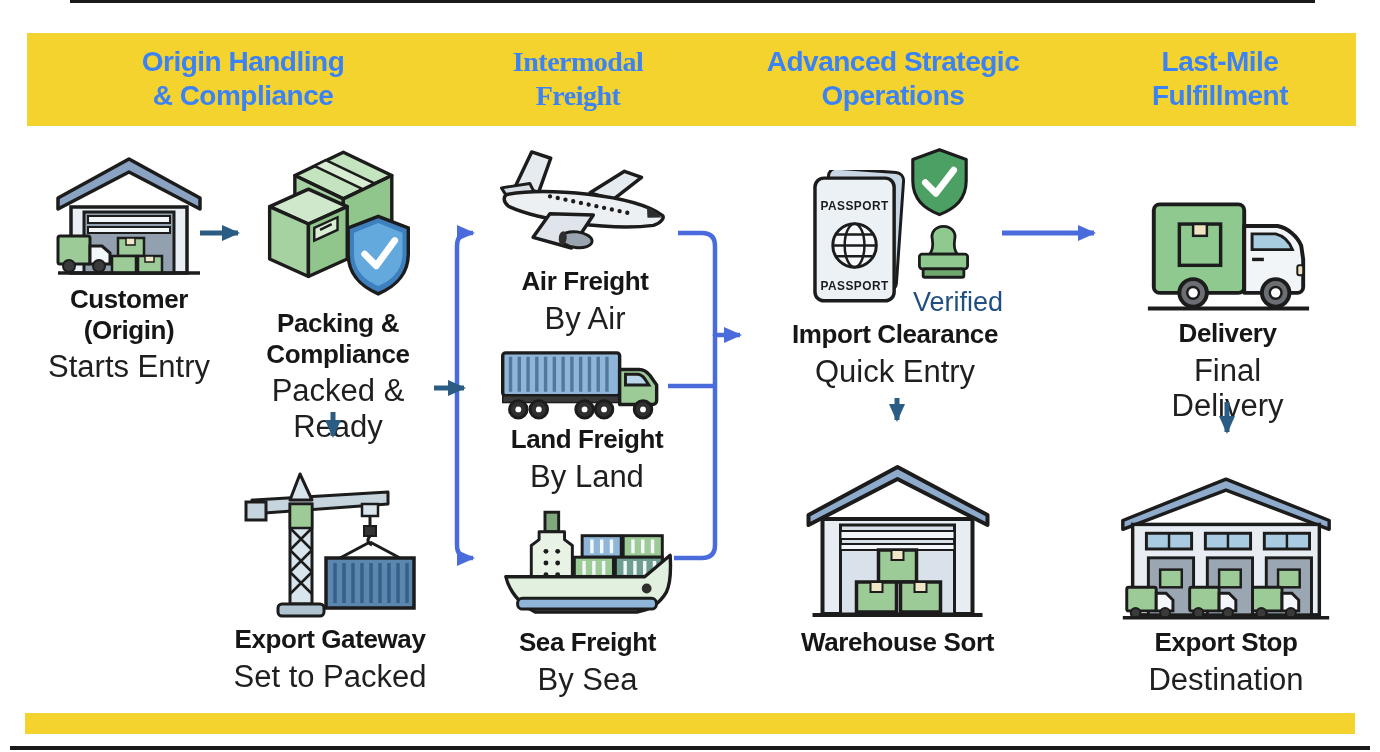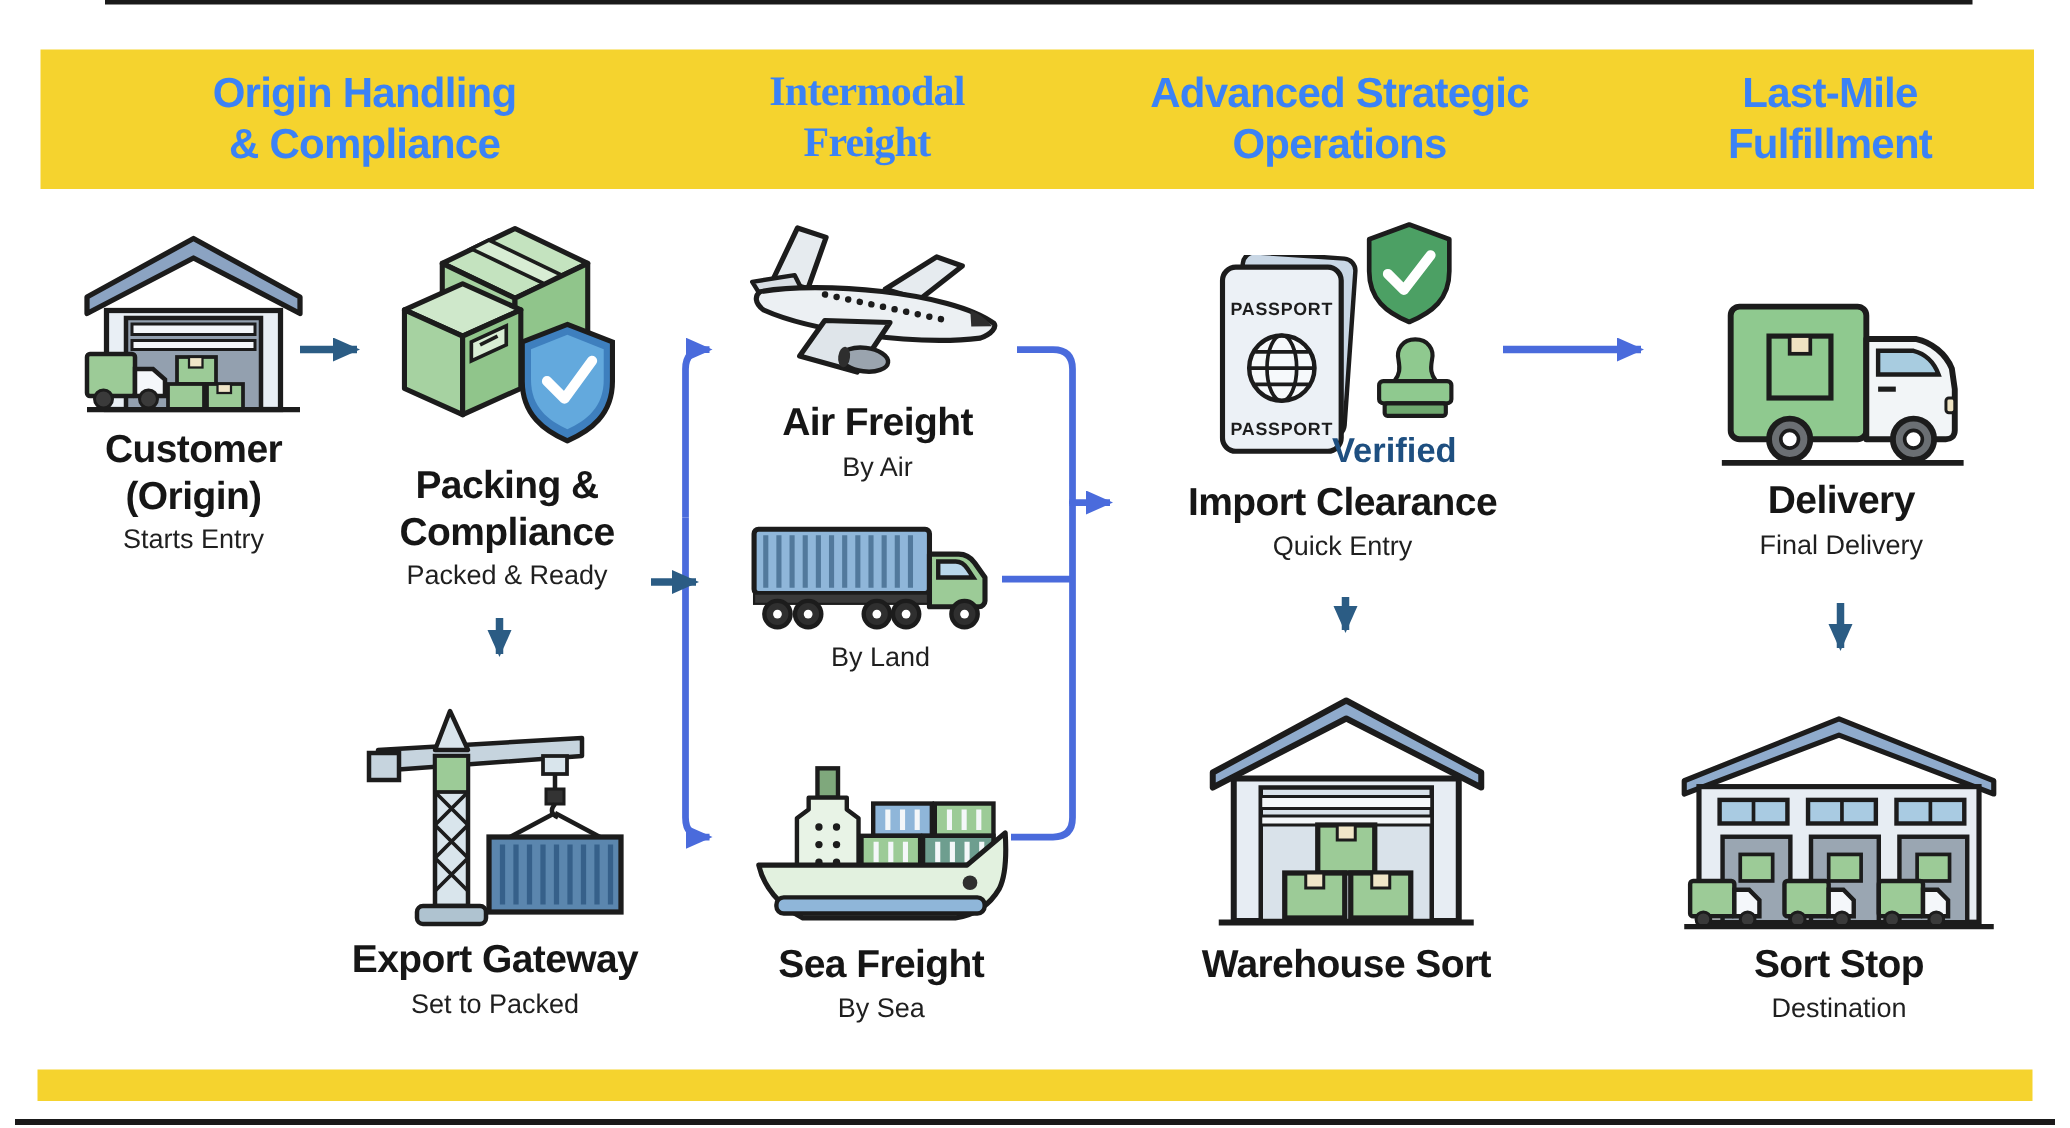--- a/index.html
+++ b/index.html
@@ -19,25 +19,25 @@
     white-space:pre-line;color:#3b82f6;letter-spacing:-0.5px;top:45px;
   }
   .node{position:absolute;text-align:center;}
   .icon-wrap{display:flex;align-items:flex-end;justify-content:center;}
   .icon-wrap.rel{position:relative;}
   .title{
     font-weight:700;font-size:26px;line-height:1.18;white-space:pre-line;
     color:var(--text-dark,#161616);letter-spacing:-0.4px;
   }
   .subtitle{
-    font-size:18px;line-height:1.15;margin-top:4px;color:#1f1f1f;white-space:pre-line;
+    font-size:31px;line-height:1.15;margin-top:4px;color:#1f1f1f;white-space:pre-line;
   }
   .verified{
-    position:absolute;font-weight:700;font-size:23px;
-    color:var(--verified-blue,#1E4F80);text-align:left;
+    position:absolute;font-weight:400;font-size:27px;
+    color:var(--verified-blue,#1E4F80);text-align:right;
   }
   .arrows{position:absolute;left:0;top:0;pointer-events:none;}
   svg{display:block;}
   .pp-text{font-family:"Liberation Sans","DejaVu Sans",sans-serif;font-weight:700;}
 </style>
 </head>
 <body>
 
 <div class="edge-line" style="left:70px;top:0;width:1245px;height:3px;"></div>
 <div class="edge-line" style="left:10px;top:746px;width:1360px;height:4px;"></div>
@@ -168,20 +168,21 @@
       <circle cx="43" cy="63" r="9" fill="#2f2f2f" stroke="#1c1c1c" stroke-width="3"></circle>
         <circle cx="43" cy="63" r="3" fill="#ffffff"></circle>
       <circle cx="90" cy="63" r="9" fill="#2f2f2f" stroke="#1c1c1c" stroke-width="3"></circle>
         <circle cx="90" cy="63" r="3" fill="#ffffff"></circle>
       <circle cx="110" cy="63" r="9" fill="#2f2f2f" stroke="#1c1c1c" stroke-width="3"></circle>
         <circle cx="110" cy="63" r="3" fill="#ffffff"></circle>
       <circle cx="150" cy="63" r="9" fill="#2f2f2f" stroke="#1c1c1c" stroke-width="3"></circle>
         <circle cx="150" cy="63" r="3" fill="#ffffff"></circle>
     </svg>
   </div>
+  <div class="title">Land Freight</div>
   <div class="subtitle">By Land</div>
 </div>
 
 <div class="node" style="left:490px;top:497px;width:195px;">
   <div class="icon-wrap" style="height:130px;">
     <svg width="176" height="122" viewBox="0 0 180 122">
       <rect x="46" y="6" width="14" height="20" fill="#7FA87C" stroke="#1c1c1c" stroke-width="3"></rect>
       <path d="M40,26 h26 v8 l8,6 v32 h-42 v-32 l8,-6 z" fill="#E8F3E6" stroke="#1c1c1c" stroke-width="3" stroke-linejoin="round"></path>
       <circle cx="47" cy="46" r="2.5" fill="#1c1c1c"></circle>
         <circle cx="59" cy="46" r="2.5" fill="#1c1c1c"></circle>
@@ -301,21 +302,21 @@
       <rect x="156" y="90" width="46" height="58" fill="#9AA6B2" stroke="#1c1c1c" stroke-width="3"></rect>
       <rect x="48" y="102" width="22" height="18" fill="#9CCB97" stroke="#1c1c1c" stroke-width="2.5"></rect>
       <rect x="108" y="102" width="22" height="18" fill="#9CCB97" stroke="#1c1c1c" stroke-width="2.5"></rect>
       <rect x="168" y="102" width="22" height="18" fill="#9CCB97" stroke="#1c1c1c" stroke-width="2.5"></rect>
       <use href="#mini-truck" transform="translate(14,112)"></use>
       <use href="#mini-truck" transform="translate(78,112)"></use>
       <use href="#mini-truck" transform="translate(142,112)"></use>
       <line x1="10" y1="151" x2="220" y2="151" stroke="#1c1c1c" stroke-width="3.5"></line>
     </svg>
   </div>
-  <div class="title">Sort Stop</div>
+  <div class="title">Export Stop</div>
   <div class="subtitle">Destination</div>
 </div>
 
 <svg class="arrows" width="1380" height="752" viewBox="0 0 1380 752">
   <defs>
     <marker id="mb" markerUnits="userSpaceOnUse" markerWidth="20" markerHeight="18" refX="16" refY="8" orient="auto">
       <path d="M0,0 L18,8 L0,16 Z" style="fill:var(--arrow-blue,#4A6BDC)"></path>
     </marker>
     <marker id="mn" markerUnits="userSpaceOnUse" markerWidth="20" markerHeight="18" refX="16" refY="8" orient="auto">
       <path d="M0,0 L18,8 L0,16 Z" style="fill:var(--arrow-navy,#2B5C84)"></path>

